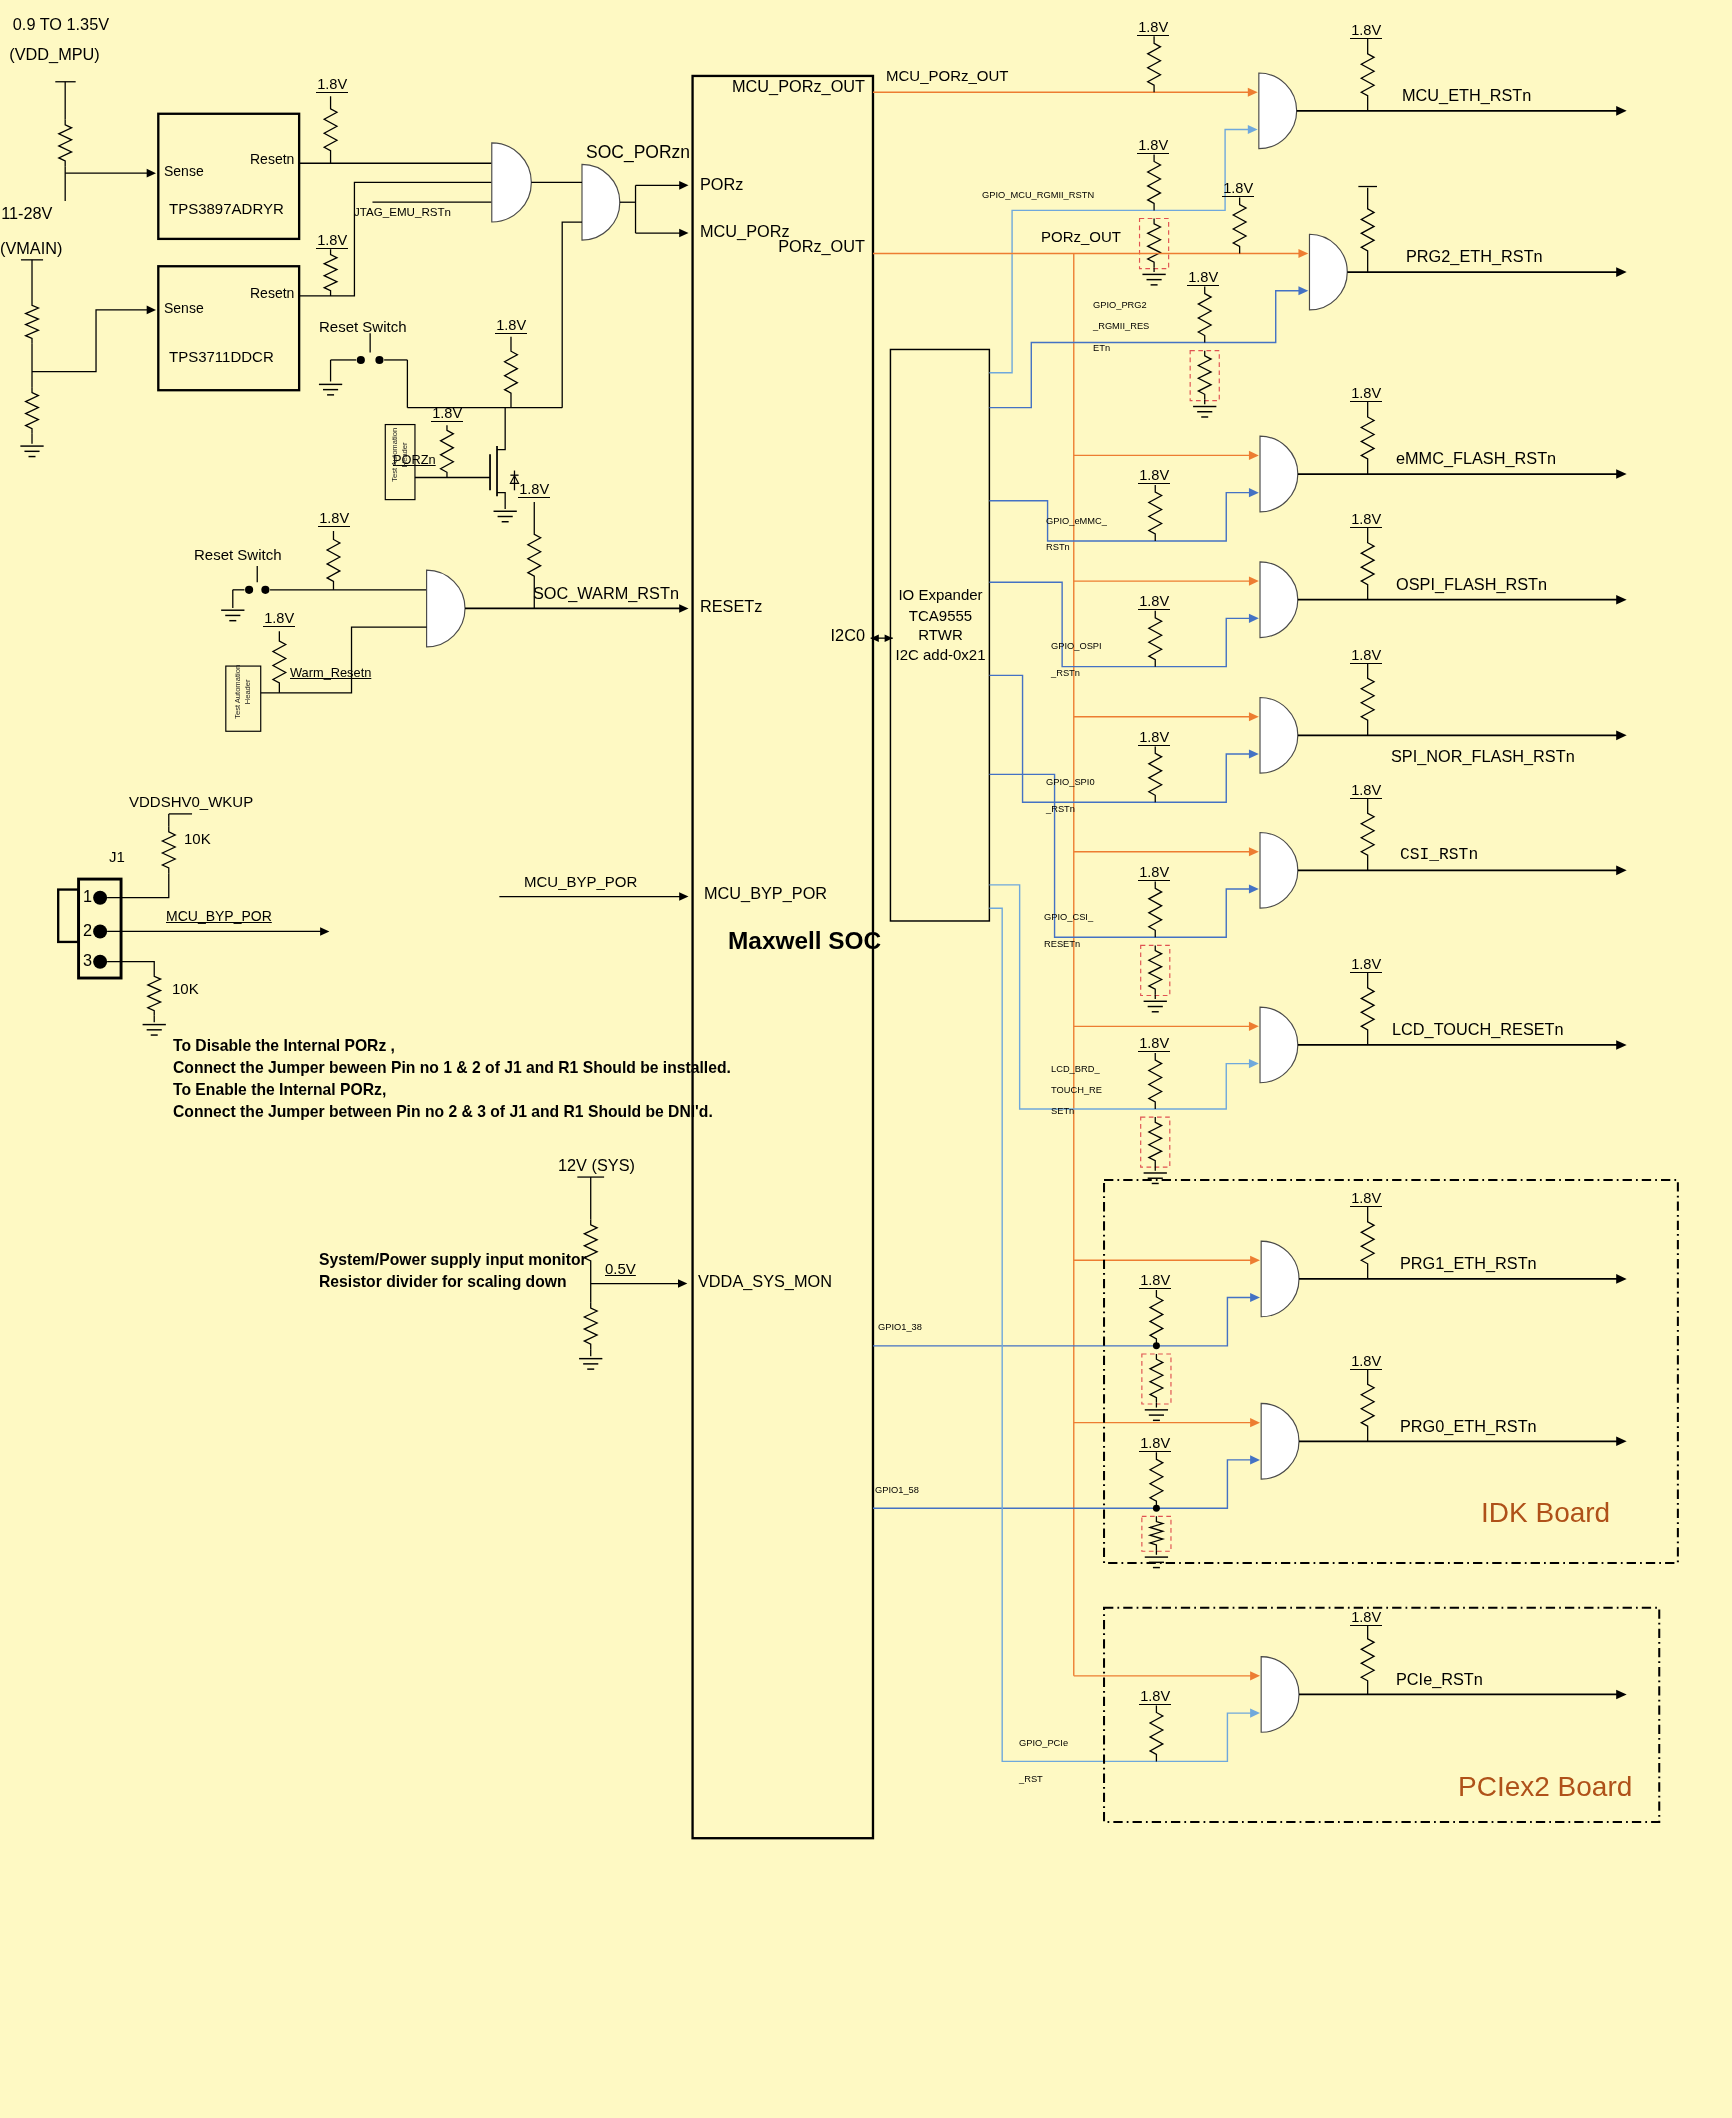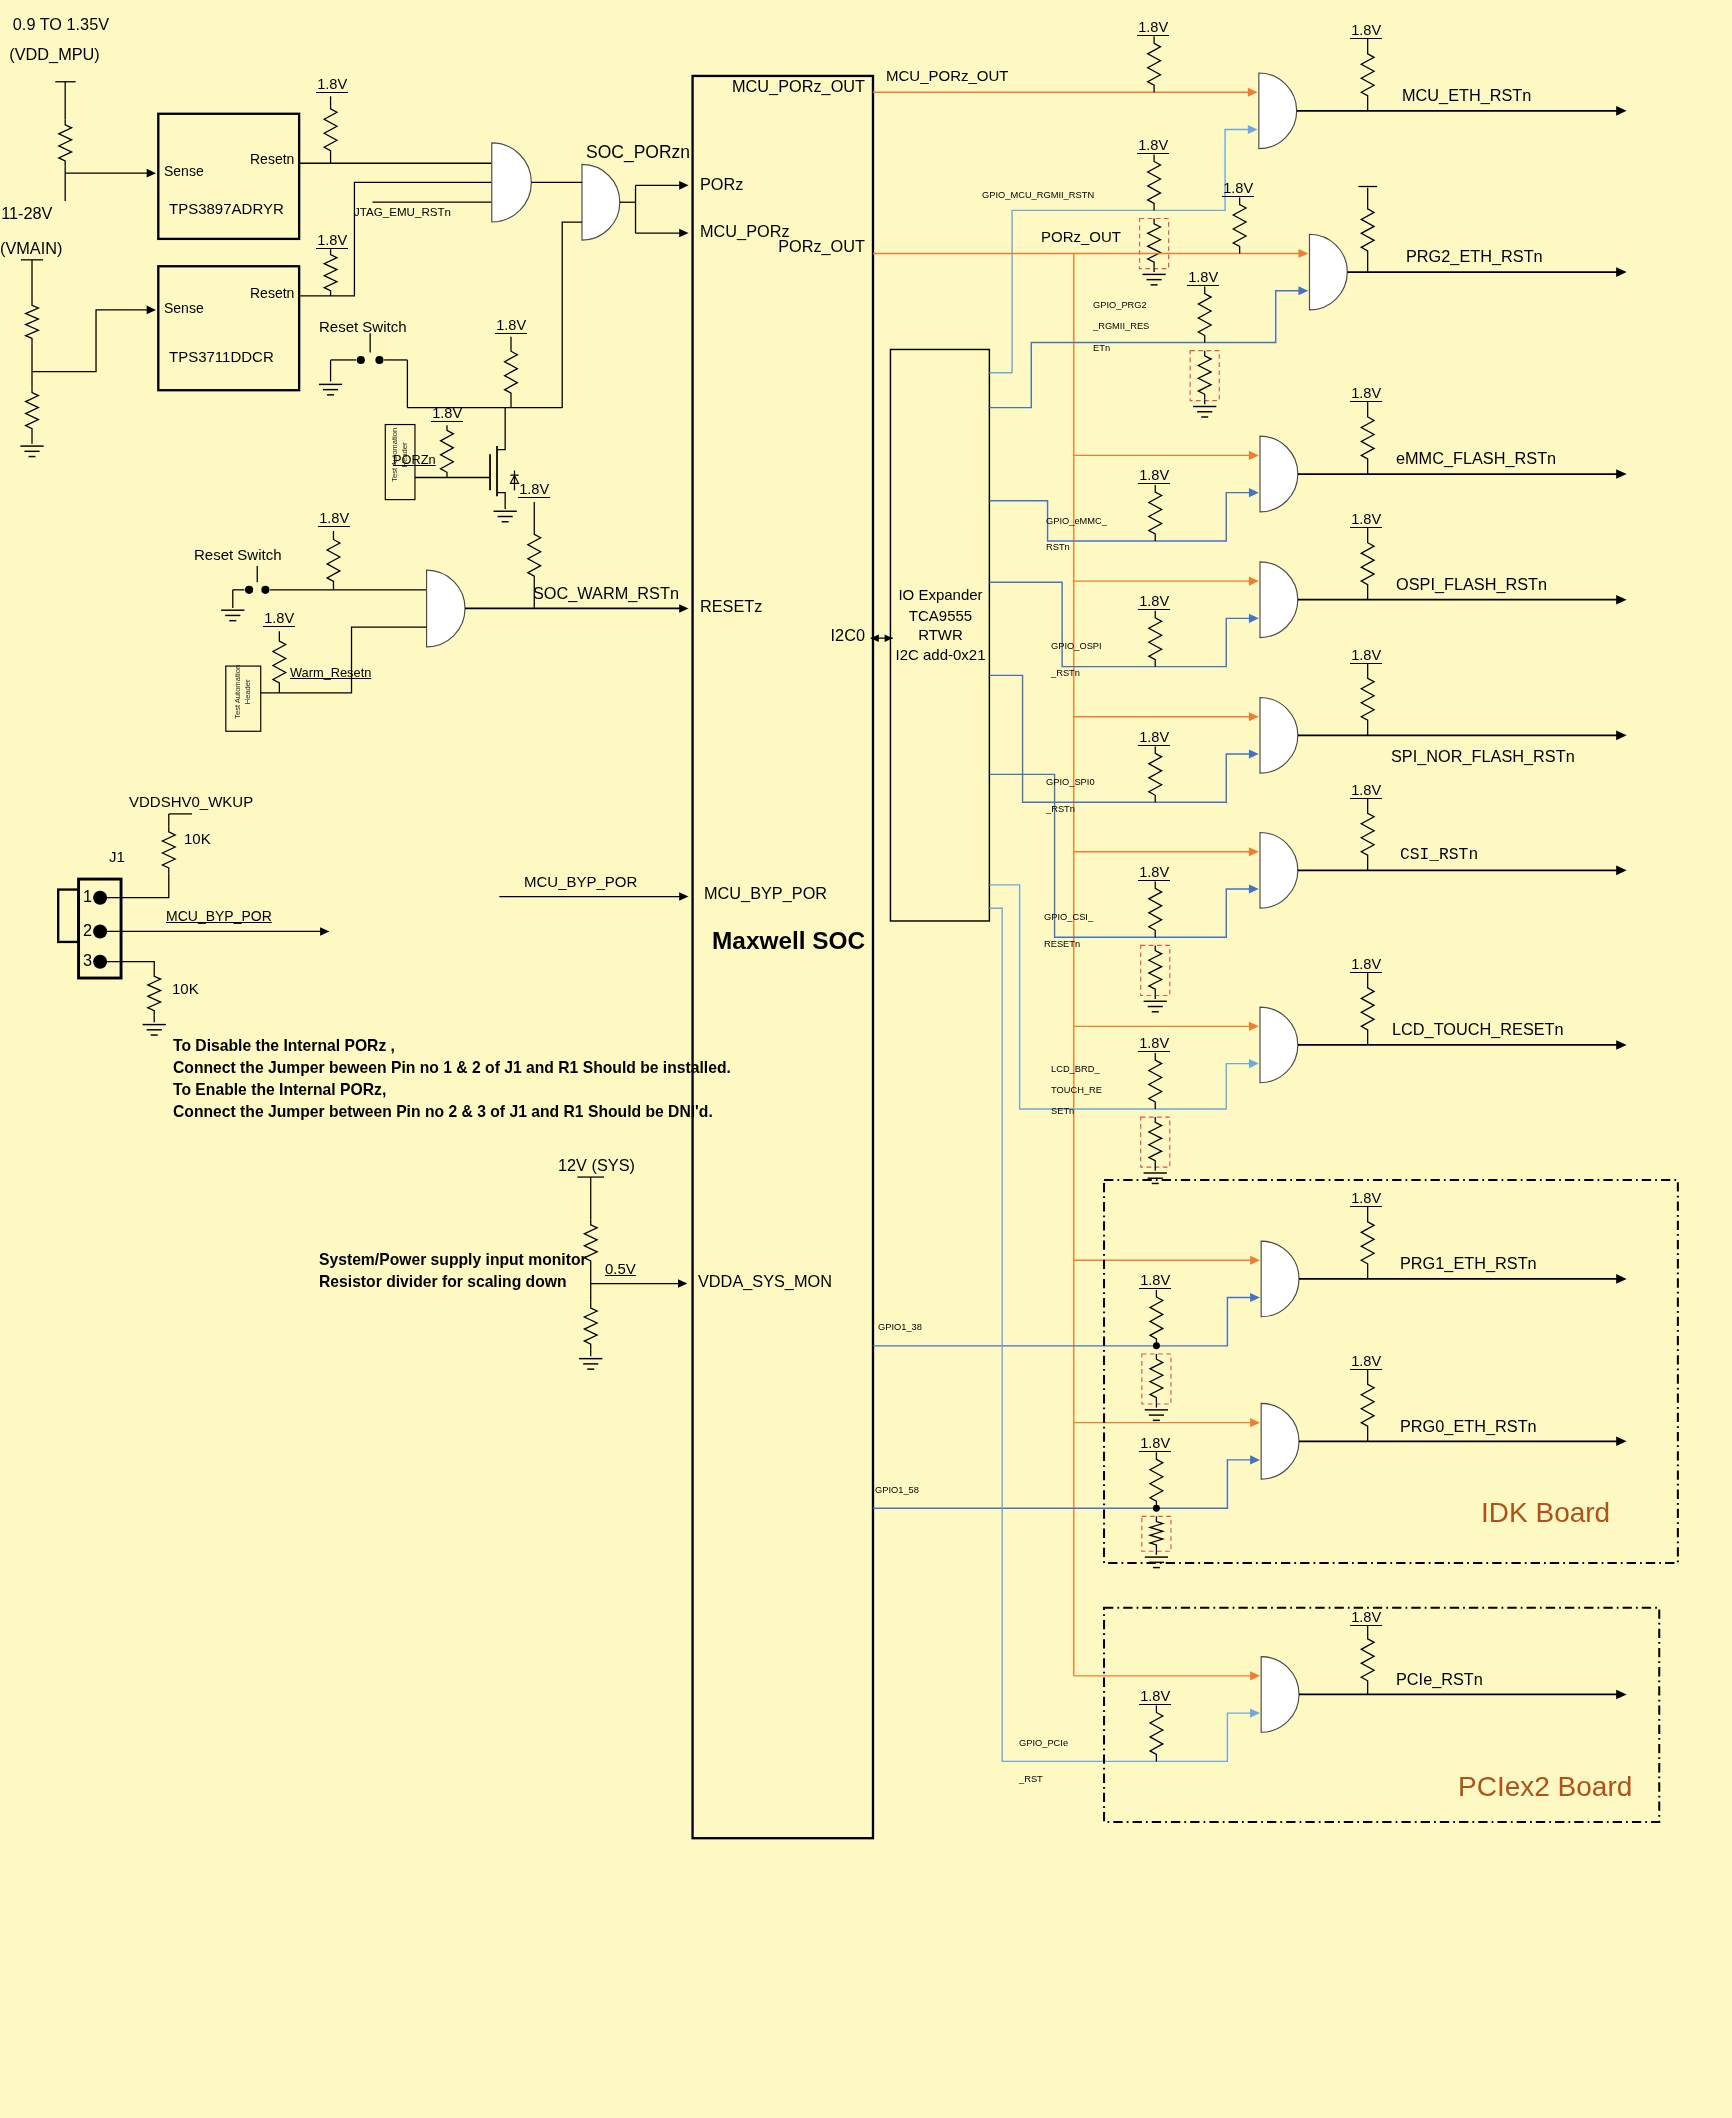--- a/index.html
+++ b/index.html
@@ -2,21 +2,21 @@
 <html style="font-size:9.3px"><head>
 <meta charset="utf-8">
 <style>
   html,body{margin:0;padding:0;background:#fff;}
   #stage{position:relative;width:1732px;height:2119px;background:#fef9c3;
          font-family:"Liberation Sans",sans-serif;overflow:hidden;padding-left:16px;}
   #art{position:absolute;left:0;top:0;}
   .lbl{position:absolute;color:#000;white-space:nowrap;line-height:1.12;}
   .fs20{font-size:11.6px;} .fs22{font-size:12.8px;text-decoration:underline;} .fs24{font-size:14px;}
   .fs26{font-size:15px;} .fs28{font-size:16.3px;} .fs30{font-size:17.5px;}
-  .fs34{font-size:28px;} .fs42{font-size:24.4px;}
+  .fs34{font-size:28px;} .fs42{font-size:24.4px;margin-left:16px;}
   .bold{font-weight:bold;}
   .v18{font-size:14.6px;border-bottom:1.2px solid #000;padding:0 1.2px;}
   .right{text-align:right;}
   .brown{color:#AF5119;}
   .vert{transform:rotate(-90deg);transform-origin:center;white-space:normal;
         text-align:center;font-size:7.6px;line-height:1.3;color:#222;width:70px;}
   .note{line-height:1.4;}
 </style>
 </head>
 <body>

